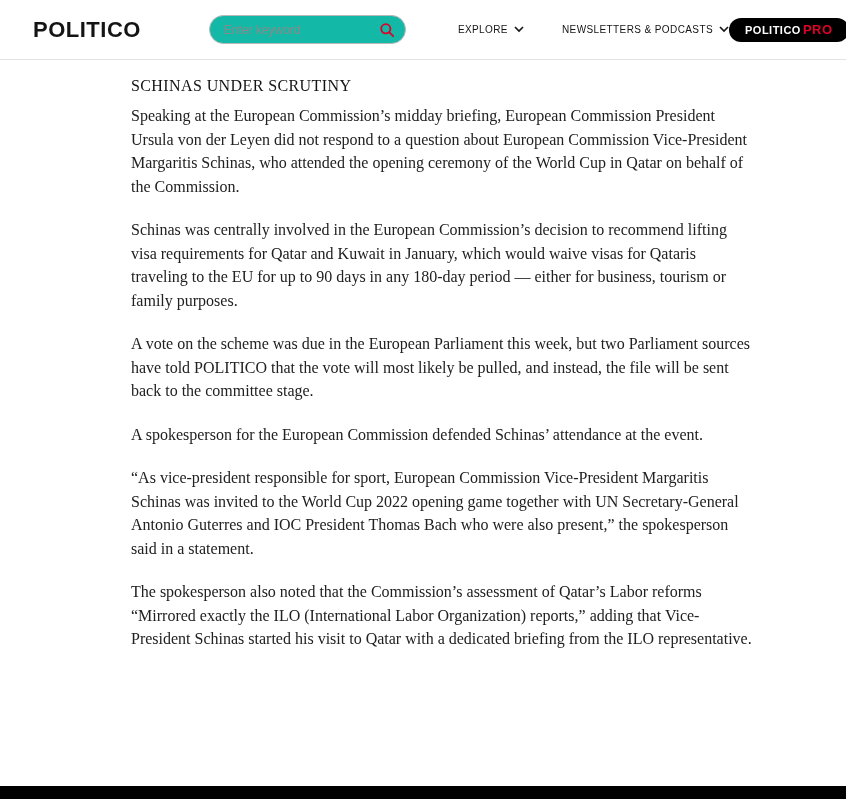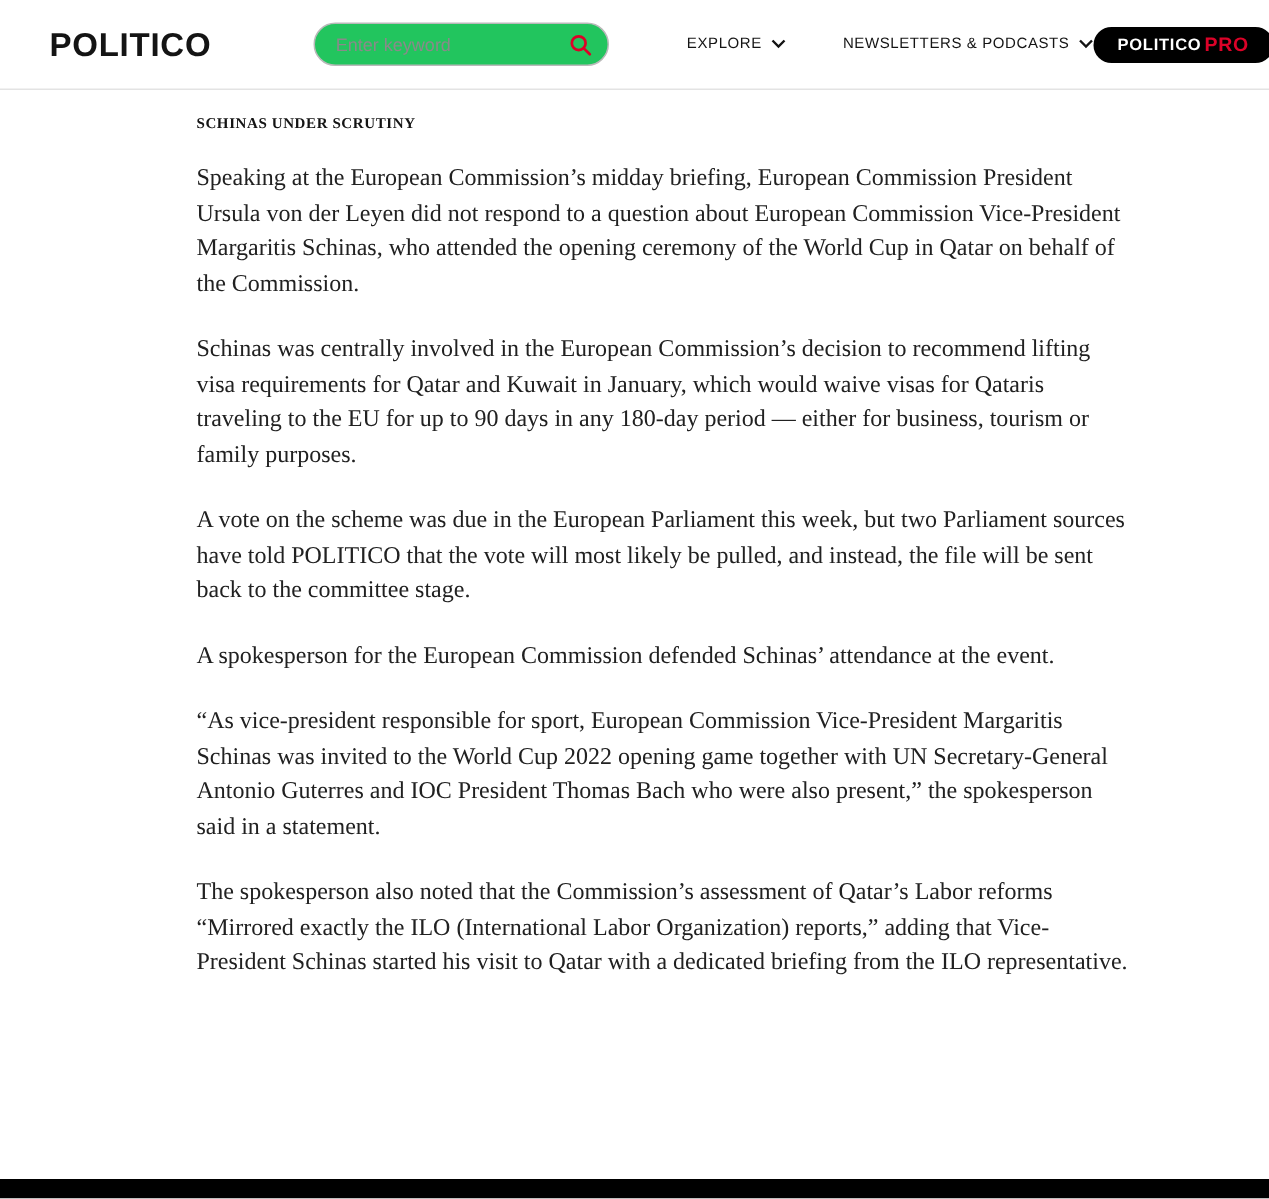--- a/index.html
+++ b/index.html
@@ -31,21 +31,21 @@
   }
   .search-box {
     display: flex;
     align-items: center;
     margin-left: 68px;
     width: 232px;
     height: 29px;
     border: 1px solid #b9b9b9;
     border-radius: 15px;
     padding: 0 10px 0 14px;
-    background: #22c55e;
+    background: #14b8a6;
     justify-content: space-between;
   }
   .search-box input {
     border: none;
     outline: none;
     flex: 1;
     font-size: 12px;
     color: #333;
     font-family: "Liberation Sans", sans-serif;
     background: transparent;
@@ -95,25 +95,25 @@
   }
 
   
   .article {
     margin: 17px 0 0 131px;
     width: 622px;
     font-family: "Liberation Serif", serif;
     color: #1d1d1d;
   }
   .article h2 {
-    font-size: 10px;
-    font-weight: 700;
+    font-size: 16px;
+    font-weight: 400;
     letter-spacing: 0.4px;
     color: #141414;
-    margin-bottom: 19px;
+    margin-bottom: 9px;
     font-family: "Liberation Serif", serif;
   }
   .article p {
     font-size: 16px;
     line-height: 23.5px;
     margin-bottom: 20px;
     color: #212121;
   }
 
   

